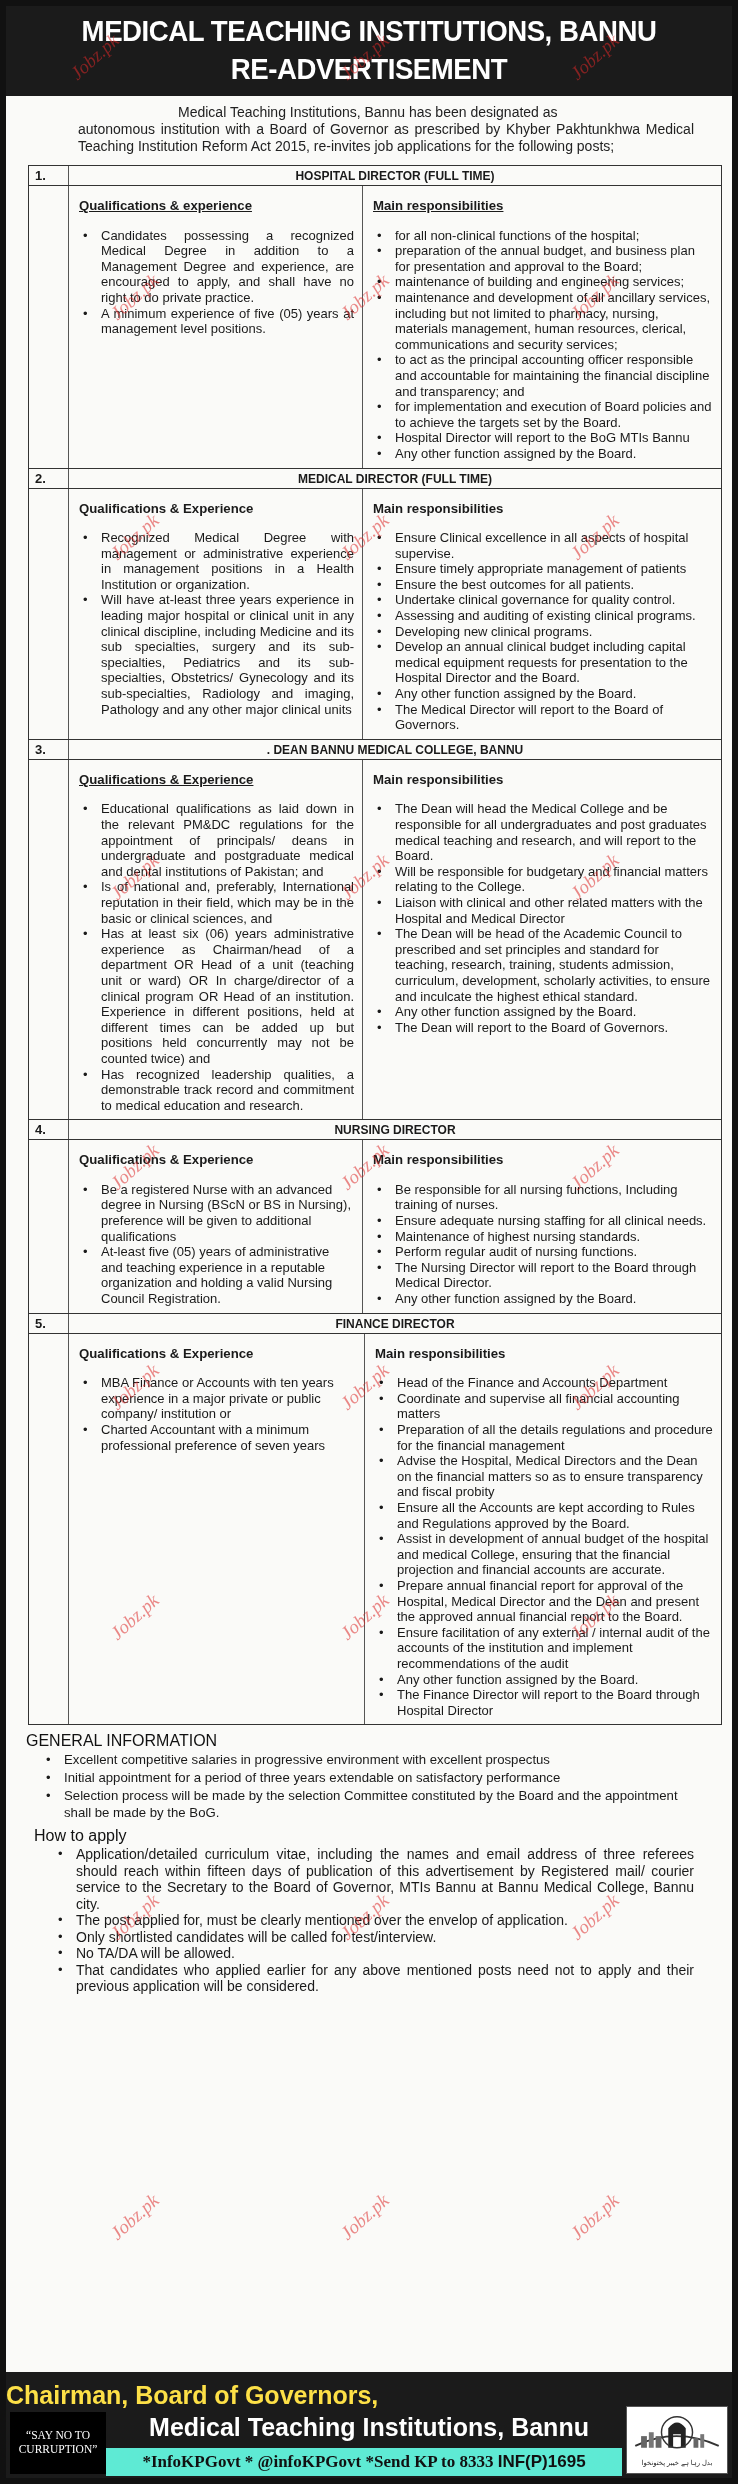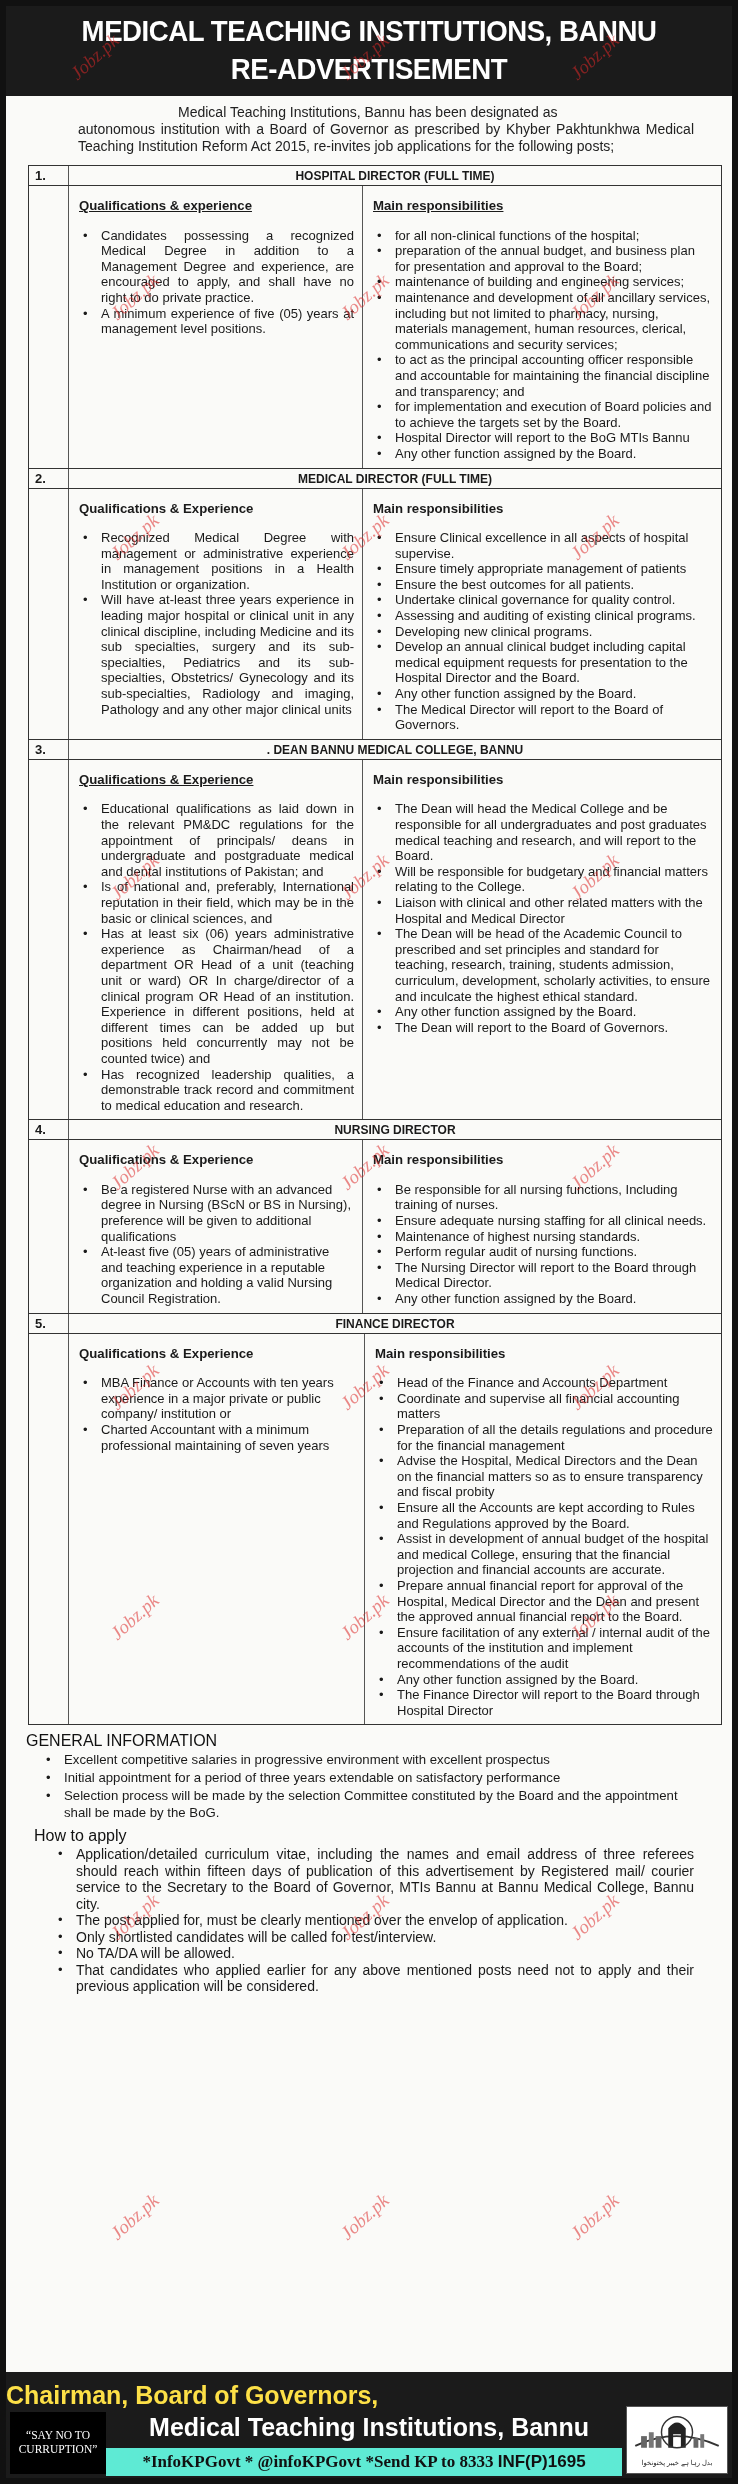--- a/index.html
+++ b/index.html
@@ -179,21 +179,21 @@
     <div class="post-title">
       <div class="post-num">5.</div>
       <div class="post-name">FINANCE DIRECTOR</div>
     </div>
     <div class="post-body">
       <div class="post-spacer"></div>
       <div class="col left" style="width:296px;text-align:left;">
         <div class="col-head">Qualifications &amp; Experience</div>
         <ul>
           <li>MBA Finance or Accounts with ten years experience in a major private or public company/ institution or</li>
-          <li>Charted Accountant with a minimum professional maintaining of seven years</li>
+          <li>Charted Accountant with a minimum professional preference of seven years</li>
         </ul>
       </div>
       <div class="col" style="flex:1;">
         <div class="col-head">Main responsibilities</div>
         <ul>
           <li>Head of the Finance and Accounts Department</li>
           <li>Coordinate and supervise all financial accounting matters</li>
           <li>Preparation of all the details regulations and procedure for the financial management</li>
           <li>Advise the Hospital, Medical Directors and the Dean on the financial matters so as to ensure transparency and fiscal probity</li>
           <li>Ensure all the Accounts are kept according to Rules and Regulations approved by the Board.</li>

